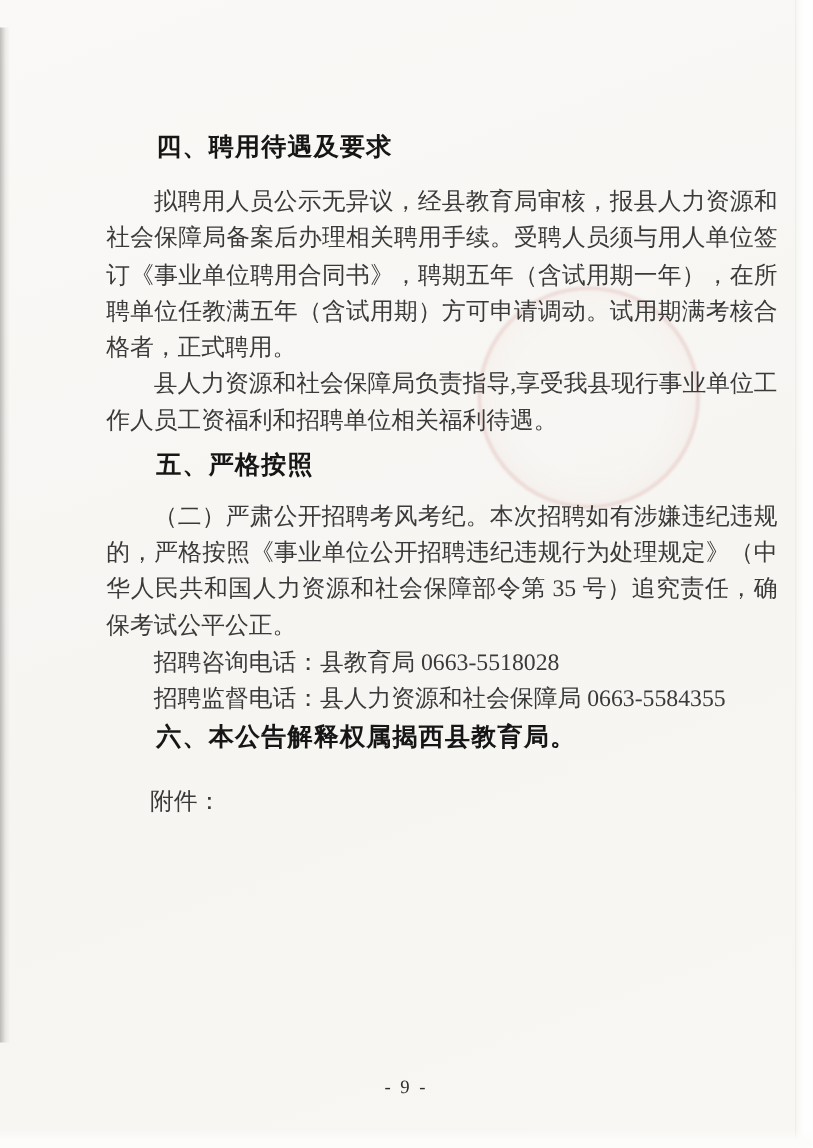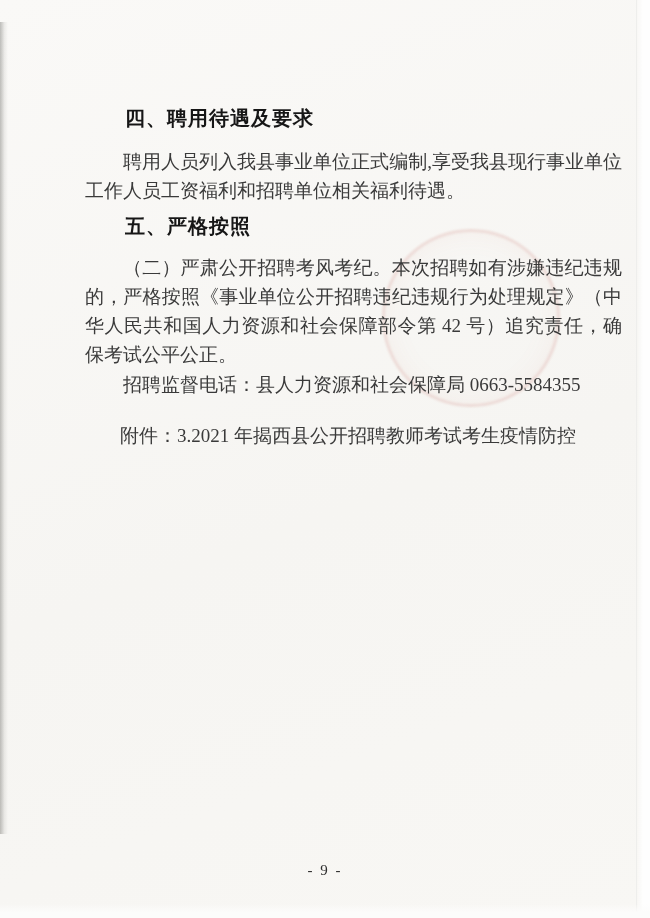--- a/index.html
+++ b/index.html
@@ -74,36 +74,38 @@
 
   <div class="edge-left"></div>
   <div class="edge-right"></div>
   <div class="edge-bottom"></div>
   <div class="seal"></div>
 
   <div class="content">
 
     <div class="hd hd4">四、聘用待遇及要求</div>
 
+    <p>拟聘用人员公示无异议，经县教育局审核，报县人力资源和社会保障局备案后办理相关聘用手续。受聘人员须与用人单位签订《事业单位聘用合同书》，聘期五年（含试用期一年），在所聘单位任教满五年（含试用期）方可申请调动。试用期满考核合格者，正式聘用。</p>
 
-    <p>聘用人员列入我县事业单位正式编制,享受我县现行事业单位工作人员工资福利和招聘单位相关福利待遇。</p>
+    <p>县人力资源和社会保障局负责指导,享受我县现行事业单位工作人员工资福利和招聘单位相关福利待遇。</p>
 
     <div class="hd hd5">五、严格按照</div>
 
 
-    <p>（二）严肃公开招聘考风考纪。本次招聘如有涉嫌违纪违规的，严格按照《事业单位公开招聘违纪违规行为处理规定》（中华人民共和国人力资源和社会保障部令第 42 号）追究责任，确保考试公平公正。</p>
+    <p>（二）严肃公开招聘考风考纪。本次招聘如有涉嫌违纪违规的，严格按照《事业单位公开招聘违纪违规行为处理规定》（中华人民共和国人力资源和社会保障部令第 35 号）追究责任，确保考试公平公正。</p>
 
+    <p class="phone">招聘咨询电话：县教育局 0663-5518028</p>
 
     <p class="phone">招聘监督电话：县人力资源和社会保障局 0663-5584355</p>
 
+    <div class="hd hd6">六、本公告解释权属揭西县教育局。</div>
 
     <div class="attachments">
       <div class="att-label">附件：</div>
       <div class="att-items">
-        <div class="att-item">3.2021 年揭西县公开招聘教师考试考生疫情防控</div>
       </div>
     </div>
 
   </div>
 
   <div class="page-number">- 9 -</div>
 
 </div>
 
 </body></html>

